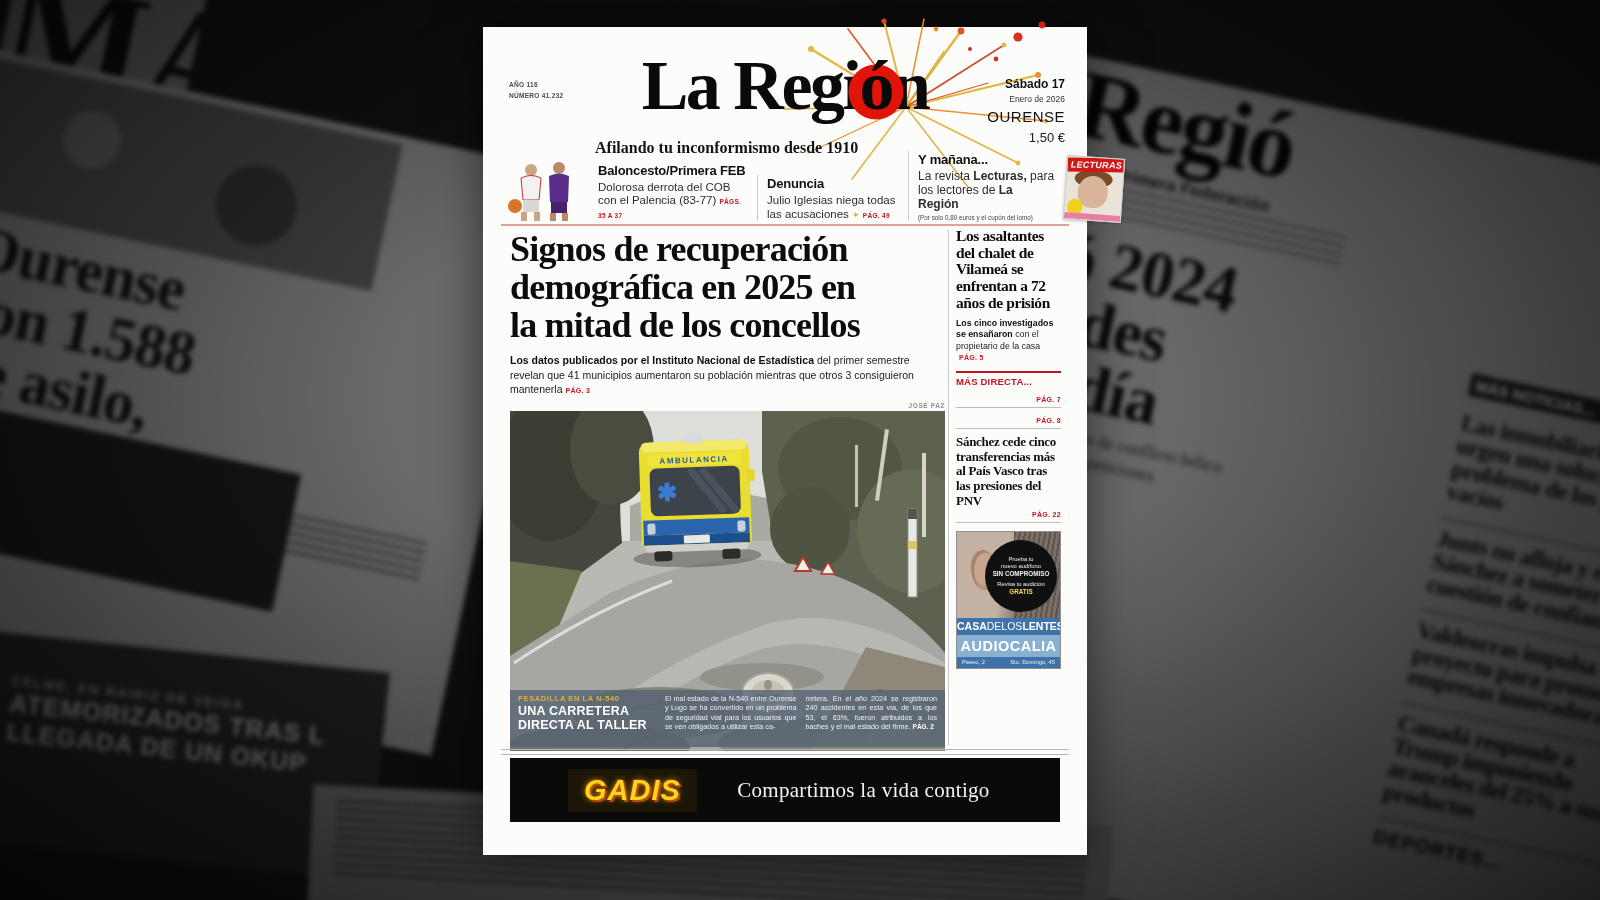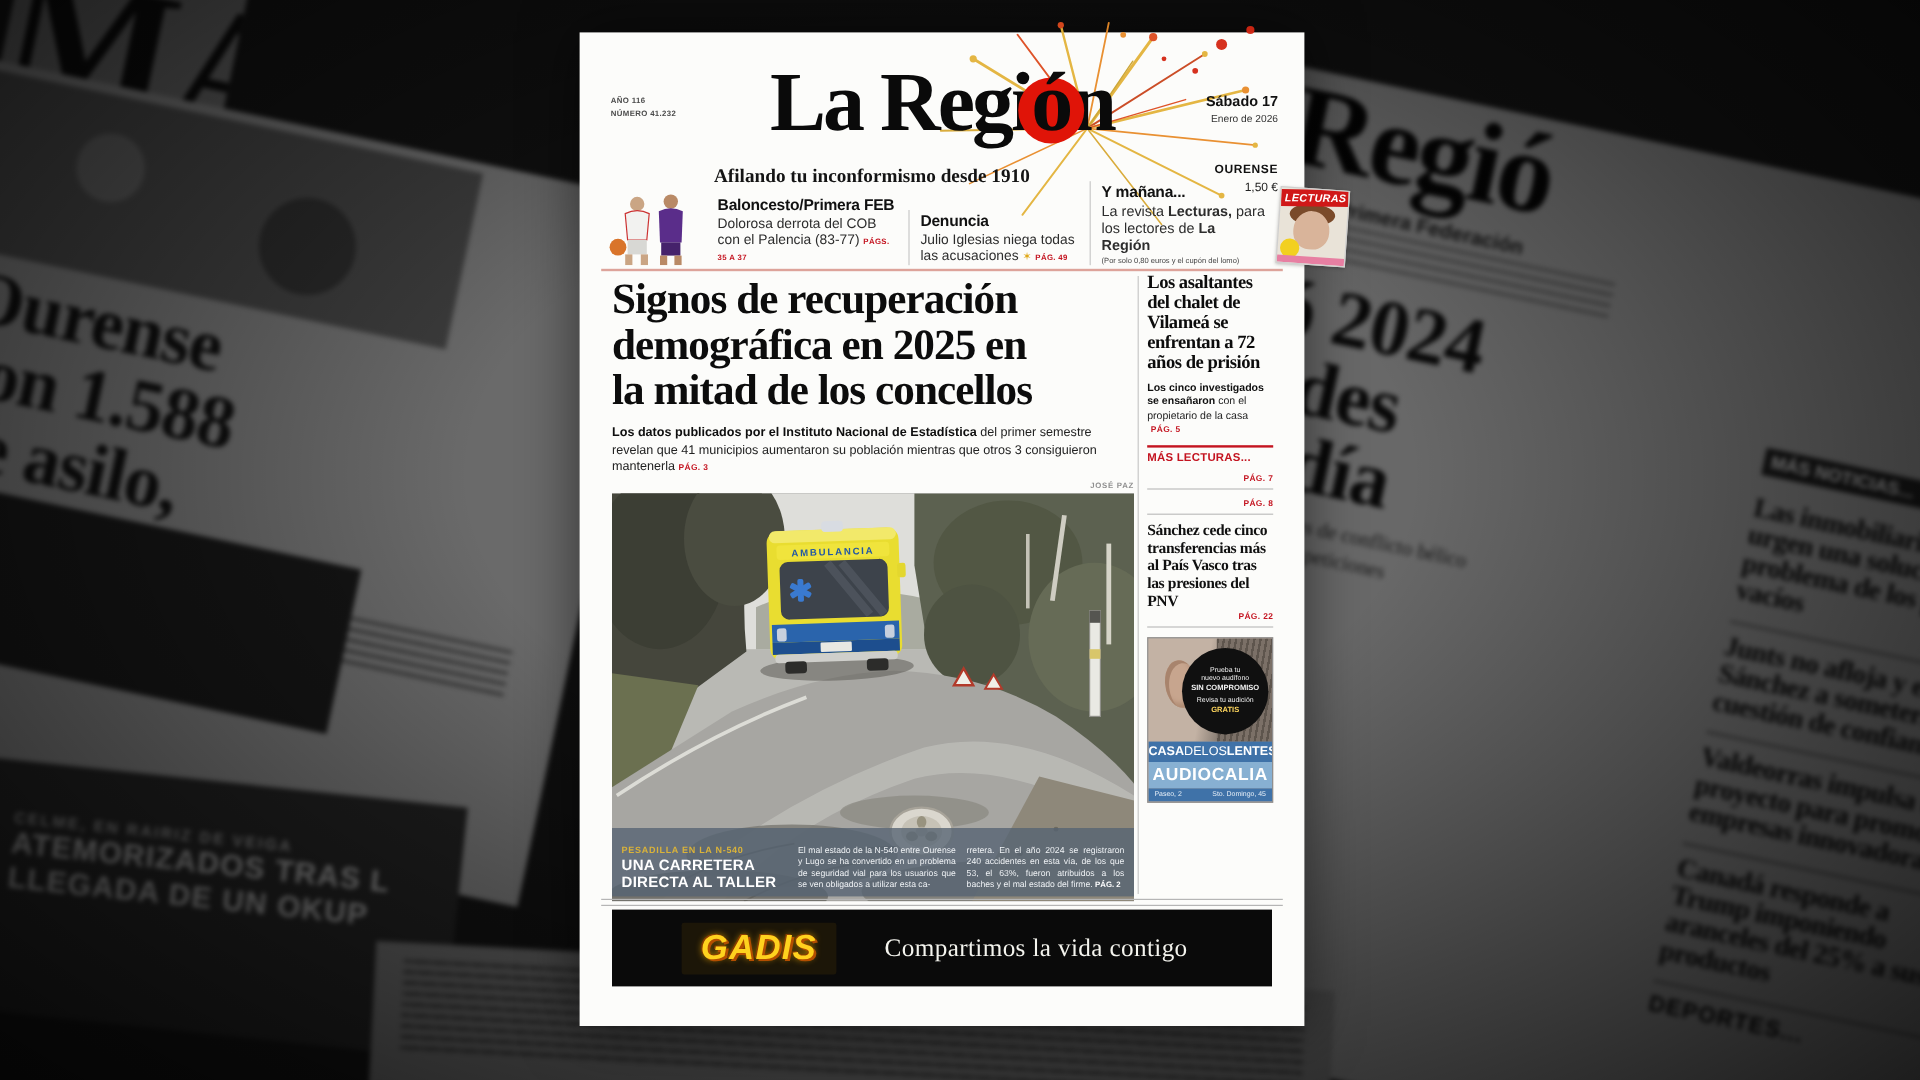--- a/index.html
+++ b/index.html
@@ -54,22 +54,22 @@
   .masthead h1{margin:0;font-family:"Liberation Serif",serif;font-weight:900;font-size:70px;
     letter-spacing:-2.5px;line-height:1;color:#0a0a0a;position:relative;z-index:0;display:inline-block;}
   .odot{position:relative;z-index:0;}
   .odot::before{content:"";position:absolute;width:55px;height:55px;border-radius:50%;
     background:#e01408;left:50%;top:58%;transform:translate(-50%,-50%);z-index:-1;}
   .tagline{position:absolute;left:112px;top:112px;font-family:"Liberation Serif",serif;
     font-weight:700;font-size:16px;color:#141414;z-index:1;}
   .dateblock{position:absolute;right:22px;top:48px;text-align:right;line-height:1.5;z-index:1;}
   .dateblock .d1{font-size:12px;font-weight:800;}
   .dateblock .d2{font-size:8.5px;color:#333;}
-  .dateblock .d3{font-size:10px;font-weight:700;letter-spacing:.5px;margin-top:28px;}
-  .dateblock .d4{font-size:10px;color:#222;}
+  .dateblock .d3{font-size:15px;font-weight:400;letter-spacing:.5px;}
+  .dateblock .d4{font-size:13px;color:#222;}
   .teasers{position:absolute;left:18px;top:133px;width:568px;height:61px;display:flex;align-items:flex-end;z-index:1;}
   .t-img{width:88px;flex:none;}
   .t-col{padding:1px 9px 0;}
   .t-col.b1{width:150px;flex:none;}
   .t-col.b2{width:132px;flex:none;border-left:1px solid #c9c9c9;}
   .t-col.b3{width:138px;flex:none;border-left:1px solid #c9c9c9;}
   .t-kick{font-size:13px;font-weight:800;letter-spacing:-.2px;margin-bottom:3px;}
   .t-body{font-size:11.5px;line-height:1.16;color:#2d2d2d;}
   .t-note{font-size:6.3px;color:#444;margin-top:2px;}
   .t-pg{font-size:6.5px;}
@@ -85,21 +85,21 @@
   .rule-salmon{position:absolute;left:18px;right:18px;top:197px;height:2px;background:#dda39a;z-index:1;}
   
   .lead{position:absolute;left:27px;top:203px;width:435px;z-index:1;}
   .headline{font-family:"Liberation Serif",serif;font-weight:900;font-size:36px;line-height:38px;
     letter-spacing:-.8px;color:#0c0c0c;}
   .deck{margin-top:9px;font-size:10.5px;line-height:1.4;color:#222;}
   .deck b{color:#0f0f0f;}
   .credit{margin-top:5px;text-align:right;font-size:6.5px;font-weight:700;color:#909090;letter-spacing:.6px;}
   .photo{position:relative;margin-top:2px;width:435px;height:340px;overflow:hidden;background:#aaa;}
   .caption{position:absolute;left:0;right:0;bottom:4px;height:57px;background:rgba(84,99,114,.78);
-    display:flex;color:#fff;padding:14px 8px;box-sizing:border-box;gap:9px;}
+    display:flex;color:#fff;padding:4px 8px;box-sizing:border-box;gap:9px;}
   .cap-left{width:138px;flex:none;}
   .cap-kick{color:#d9b23a;font-size:7.5px;font-weight:800;letter-spacing:.6px;margin-bottom:2px;}
   .cap-title{font-size:12.5px;font-weight:900;line-height:1.08;letter-spacing:.2px;}
   .cap-col{flex:1;font-size:7.2px;line-height:1.3;color:#eef1f4;text-align:justify;}
   .cap-col .pg2{color:#fff;font-weight:800;font-size:6.5px;}
   
   .vdiv{position:absolute;left:465px;top:203px;width:1px;height:515px;background:#c8c8c8;z-index:1;}
   .sidebar{position:absolute;left:473px;top:201px;width:105px;z-index:1;}
   .sb-head{font-family:"Liberation Serif",serif;font-weight:900;font-size:15.5px;line-height:1.08;
     letter-spacing:-.4px;color:#0c0c0c;}
@@ -377,21 +377,21 @@
       </div>
     </div>
   </div>
 
   <div class="vdiv"></div>
 
   <div class="sidebar">
     <div class="sb-head">Los asaltantes del chalet de Vilameá se enfrentan a 72 años de prisión</div>
     <div class="sb-sub"><b>Los cinco investigados se ensañaron</b><span> con el propietario de la casa</span>
       <span class="pg">PÁG. 5</span></div>
-    <div class="mn-label">MÁS LECTURAS...</div>
+    <div class="mn-label">MÁS DIRECTA...</div>
 
     <div class="sb-item">
       <div class="p pg">PÁG. 7</div>
     </div>
     <div class="sb-item">
       <div class="p pg">PÁG. 8</div>
     </div>
     <div class="sb-item">
       <div class="t">Sánchez cede cinco transferencias más al País Vasco tras las presiones del PNV</div>
       <div class="p pg">PÁG. 22</div>

